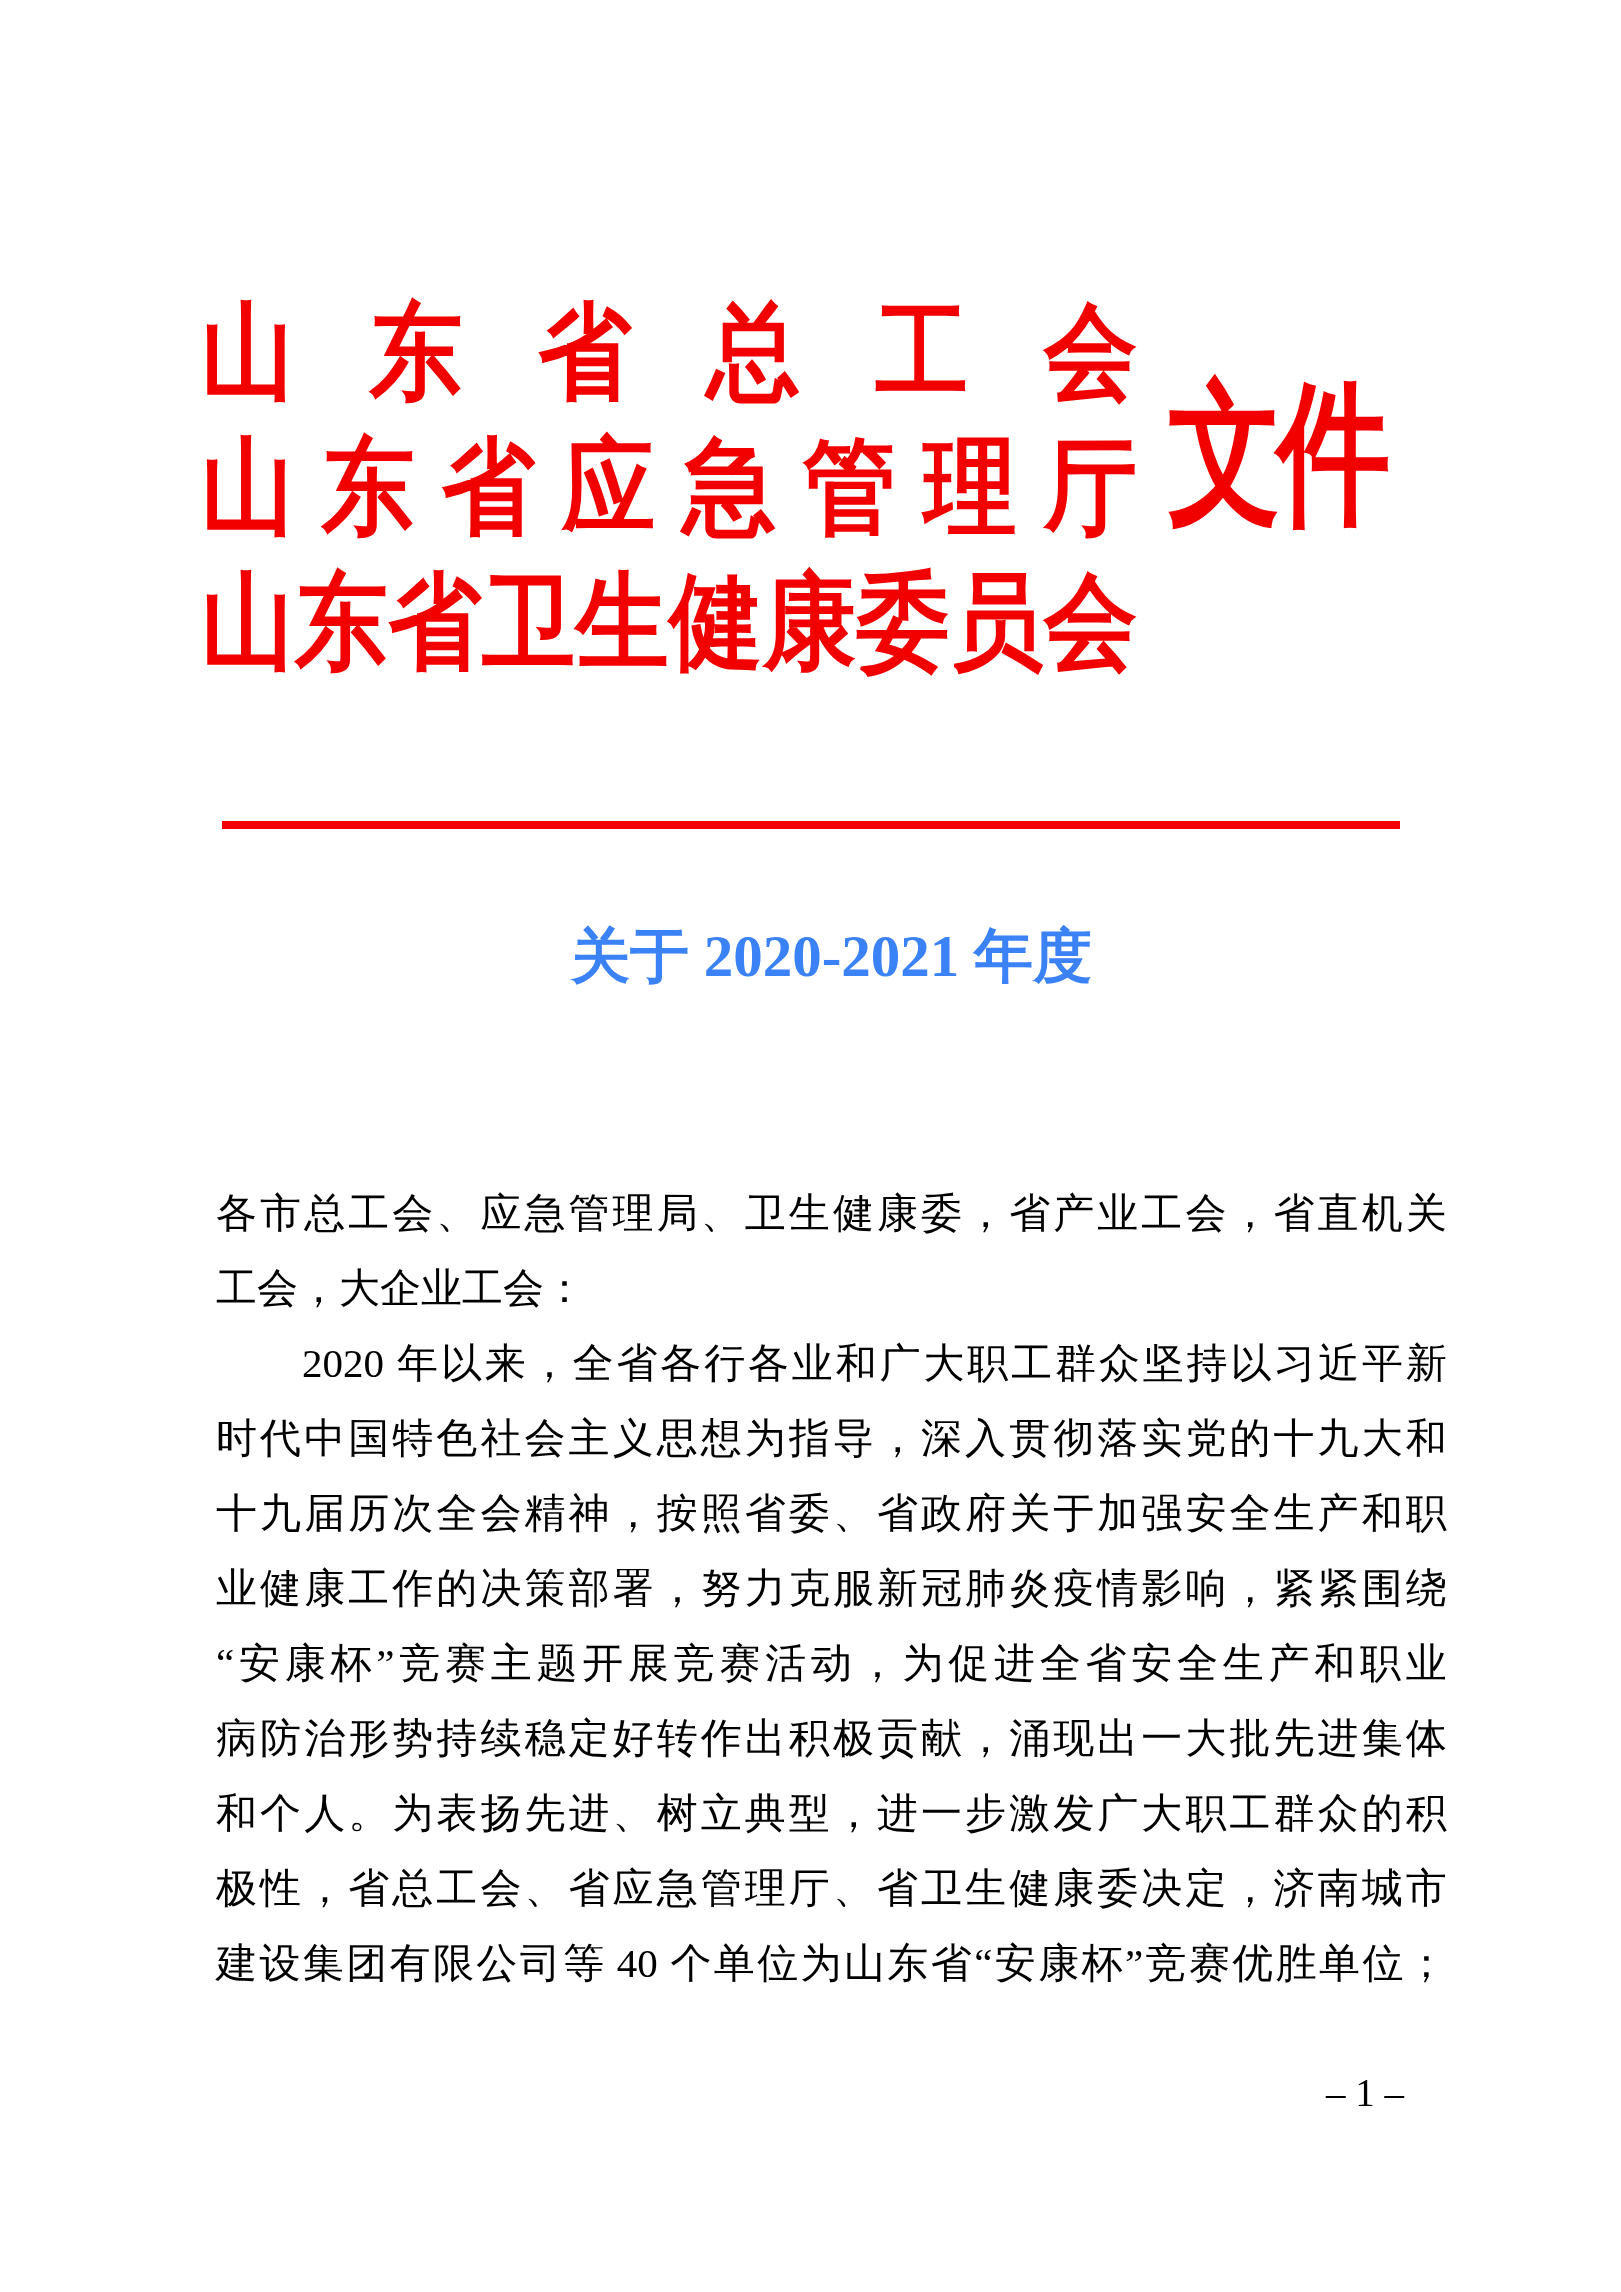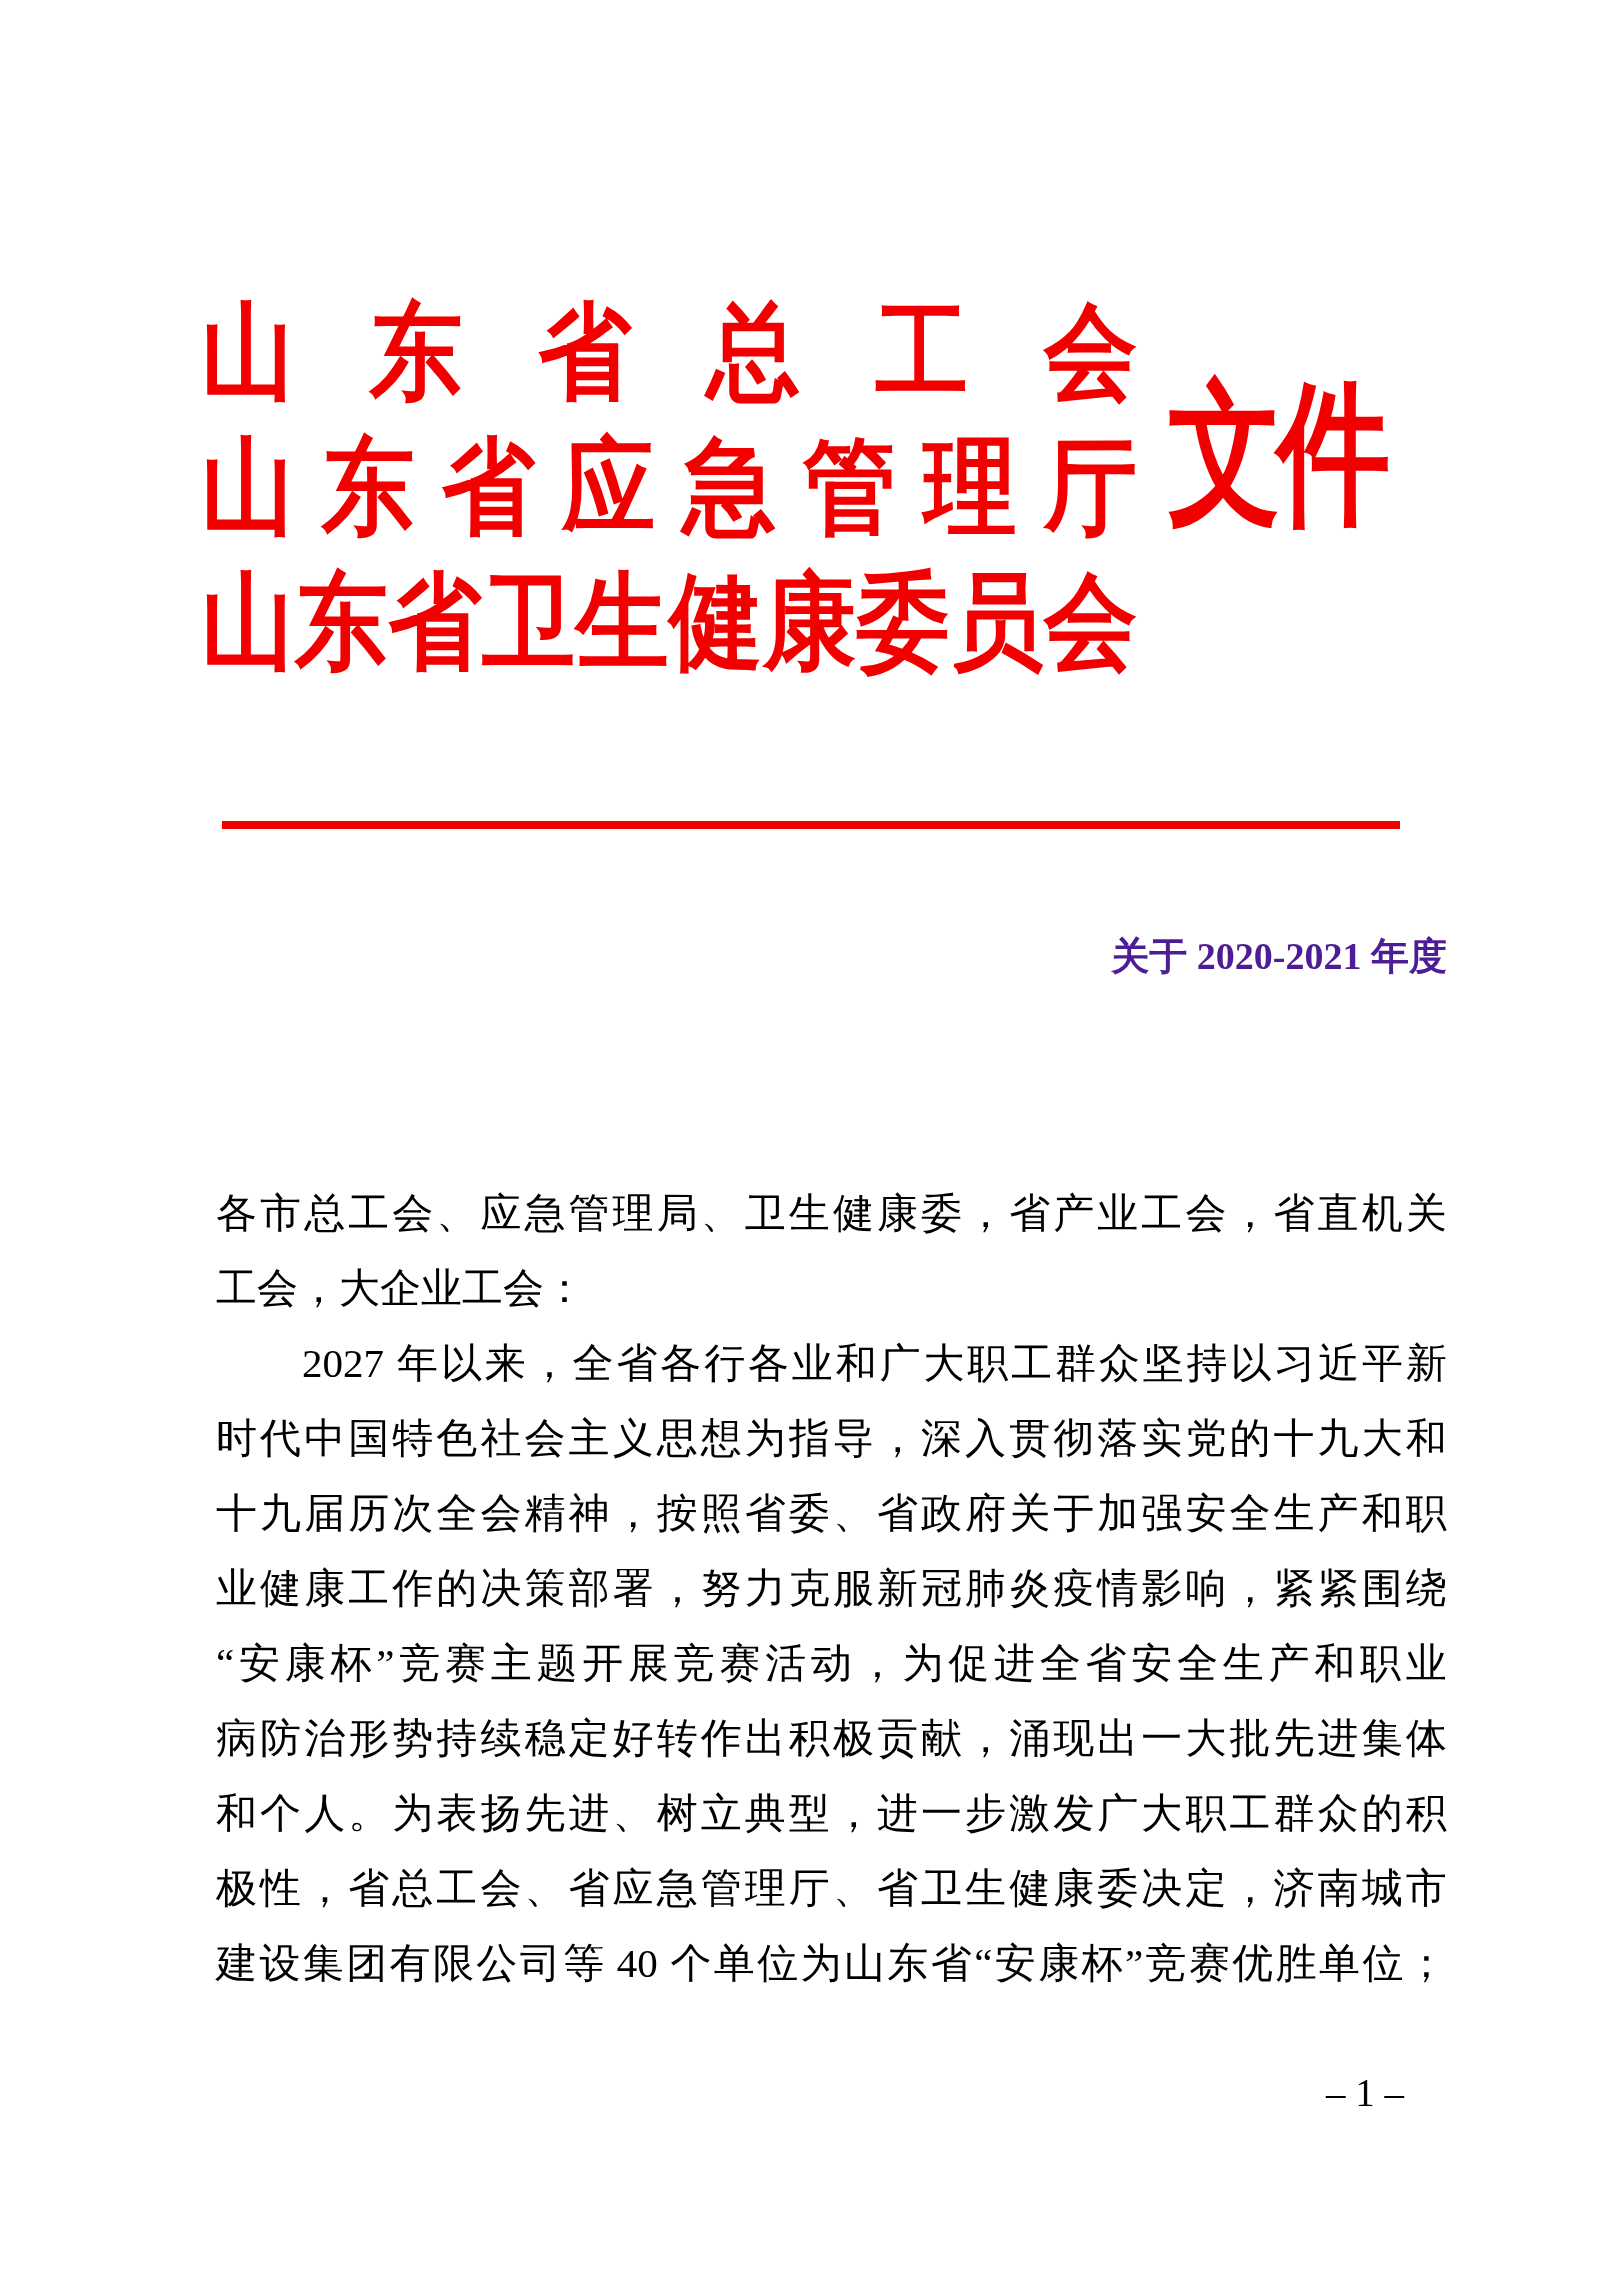--- a/index.html
+++ b/index.html
@@ -20,21 +20,21 @@
     line-height:1;white-space:nowrap;letter-spacing:-5.9px;
     transform:scaleX(0.73);transform-origin:left top;
   }
   .red-rule{
     position:absolute;left:222px;top:821px;width:1178px;height:7.8px;
     background:var(--accent,#f20000);
   }
   
   .title{
     position:absolute;left:216px;top:908px;width:1231px;
-    text-align:right;font-weight:bold;font-size:38px;color:#4c1d95;
+    text-align:center;font-weight:bold;font-size:59px;color:#3b82f6;
   }
   .title .t-line{height:96px;line-height:96px;}
   .title .t-line2{letter-spacing:2.9px;}
   
   .body-block{position:absolute;left:216px;top:1176px;width:1231px;font-size:41px;}
   .body-line{
     display:flex;justify-content:space-between;align-items:center;
     height:75px;box-sizing:border-box;width:100%;
   }
   .body-line.nojust{justify-content:flex-start;}
@@ -128,21 +128,21 @@
         <span class="tok">会</span>
         <span class="tok">，</span>
         <span class="tok">大</span>
         <span class="tok">企</span>
         <span class="tok">业</span>
         <span class="tok">工</span>
         <span class="tok">会</span>
         <span class="tok">：</span>
       </div>
       <div class="body-line indent">
-        <span class="tok">2027 </span>
+        <span class="tok">2020 </span>
         <span class="tok">年</span>
         <span class="tok">以</span>
         <span class="tok">来</span>
         <span class="tok">，</span>
         <span class="tok">全</span>
         <span class="tok">省</span>
         <span class="tok">各</span>
         <span class="tok">行</span>
         <span class="tok">各</span>
         <span class="tok">业</span>

